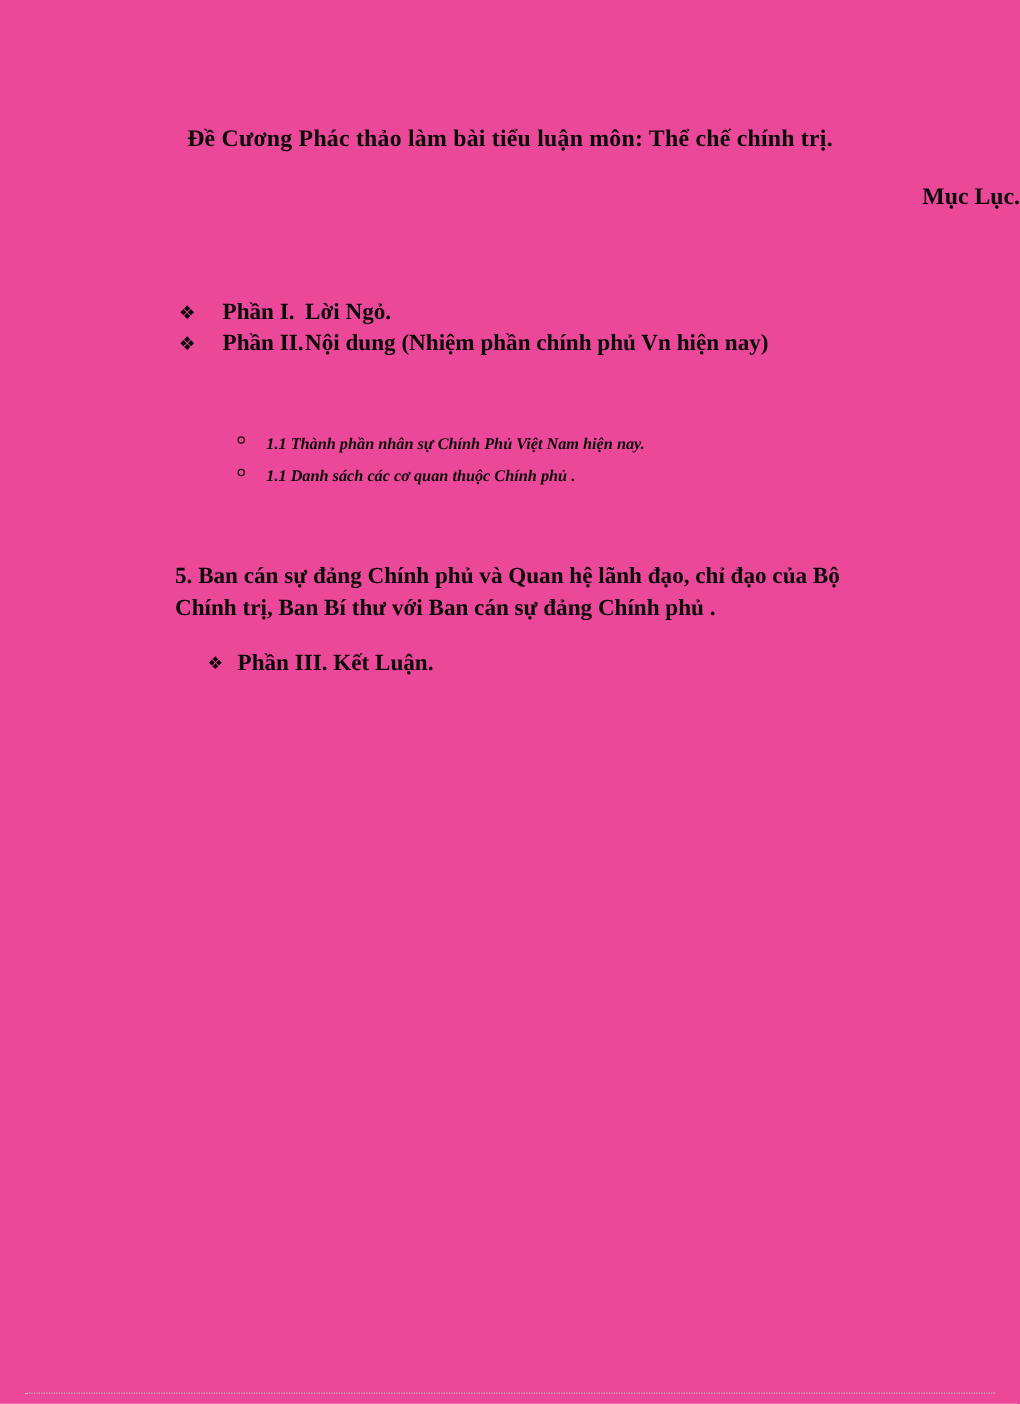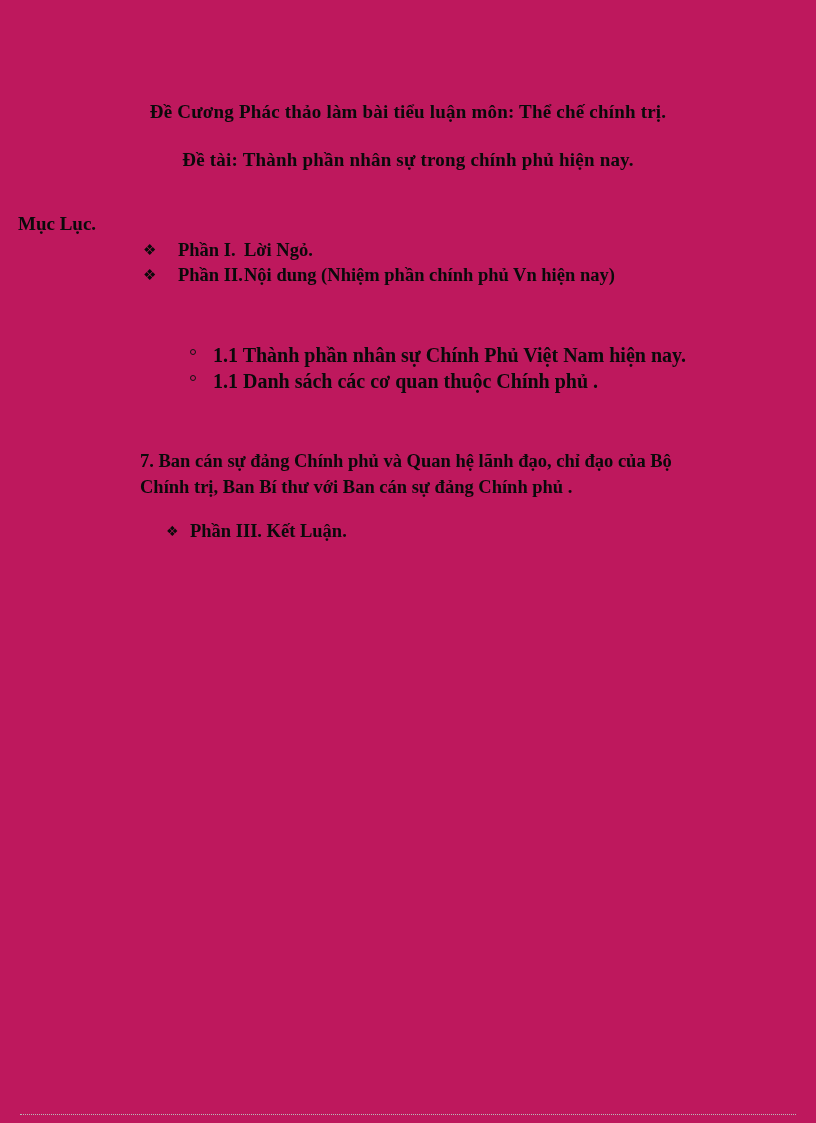--- a/index.html
+++ b/index.html
@@ -12,21 +12,21 @@
     height: 1123px;
     position: relative;
     font-family: "Liberation Serif", "DejaVu Serif", serif;
     color: #0a0a0a;
     overflow: hidden;
   }
 
   .page {
     position: absolute;
     inset: 0;
-    background: #be185d;
+    background: #ec4899;
   }
 
   
   .title-block {
     position: absolute;
     left: 0;
     right: 0;
     top: 100px;
   }
   .doc-title {
@@ -41,25 +41,25 @@
   .doc-subtitle {
     text-align: center;
     font-weight: bold;
     font-size: 19px;
     line-height: 24px;
     letter-spacing: 0.2px;
     margin: 0;
     padding: 24px 58px 0 58px;
   }
   .toc-heading {
-    text-align: left;
+    text-align: right;
     font-weight: bold;
     font-size: 19px;
     line-height: 24px;
-    margin: 18px;
+    margin: 0;
     padding: 22px 0 0 0;
   }
 
   
   .body-block {
     position: absolute;
     left: 0;
     right: 0;
     top: 238px;
     font-size: 18.5px;
@@ -101,24 +101,25 @@
   .num-gap-md { height: 18px; }
 
   .sub-list {
     list-style: none;
     margin: 0;
     padding: 0;
   }
   .sub-item {
     position: relative;
     font-weight: bold;
-    font-size: 20px;
+    font-size: 13px;
     line-height: 26px;
     padding-left: 213px;
     padding-right: 68px;
+    font-style: italic;
   }
   .sub-item .bullet-circle {
     position: absolute;
     left: 190px;
     top: 7px;
     width: 6px;
     height: 6px;
     border: 1.2px solid #111;
     border-radius: 50%;
     box-sizing: border-box;
@@ -158,21 +159,20 @@
     border-top: 1px dotted #b9b9b9;
   }
 </style>
 </head>
 <body>
 
 <div class="page">
 
   <div class="title-block">
     <h1 class="doc-title">Đề Cương Phác thảo làm bài tiểu luận môn: Thể chế chính trị.</h1>
-    <h2 class="doc-subtitle">Đề tài: Thành phần nhân sự trong chính phủ hiện nay.</h2>
     <h3 class="toc-heading">Mục Lục.</h3>
   </div>
 
   <div class="body-block">
 
     <ul class="part-list">
       <li class="part-item">
         <span class="bullet-diamond">❖</span>
         <span class="part-label">Phần I.</span><span>Lời Ngỏ.</span>
       </li>
@@ -202,21 +202,21 @@
     </ul>
 
     <div class="num-gap-md"></div>
 
 
     <div class="num-gap-md"></div>
 
 
     <div class="num-gap-md"></div>
 
-    <p class="wide-item">7.  Ban cán sự đảng Chính phủ và Quan hệ lãnh đạo, chỉ đạo của Bộ Chính trị, Ban Bí thư với Ban cán sự đảng Chính phủ .</p>
+    <p class="wide-item">5.  Ban cán sự đảng Chính phủ và Quan hệ lãnh đạo, chỉ đạo của Bộ Chính trị, Ban Bí thư với Ban cán sự đảng Chính phủ .</p>
 
     <div class="num-gap-md"></div>
 
     <div class="conclusion-item">
       <span class="bullet-diamond">❖</span>
       <span>Phần III.  Kết Luận.</span>
     </div>
 
   </div>
 

